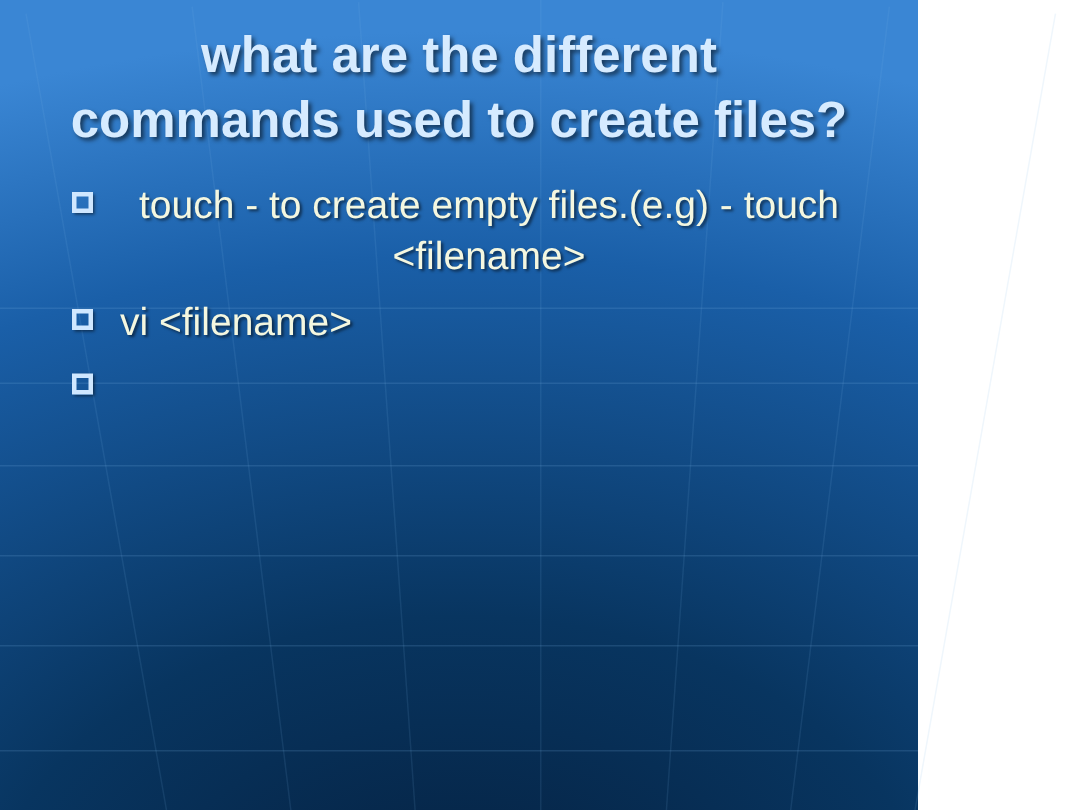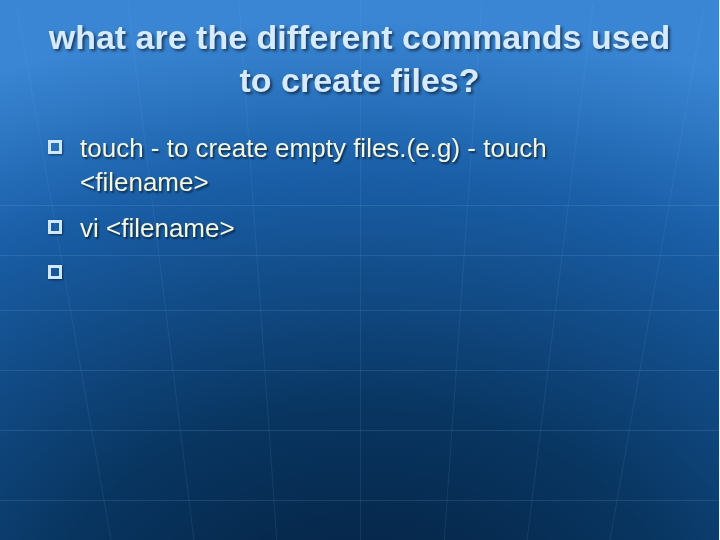--- a/index.html
+++ b/index.html
@@ -5,21 +5,21 @@
   html, body {
     margin: 0;
     padding: 0;
     width: 720px;
     height: 540px;
     overflow: hidden;
     font-family: Verdana, Tahoma, Arial, sans-serif;
   }
   .slide {
     position: relative;
-    width: 719px;
+    width: 612px;
     height: 540px;
     background:
       radial-gradient(ellipse 900px 600px at 50% 115%, #05203f 0%, #083560 35%, #1a5fa8 75%, #3a86d4 100%);
     box-sizing: border-box;
   }
   
   .grid {
     position: absolute;
     inset: 0;
     pointer-events: none;
@@ -52,21 +52,22 @@
   .body {
     position: absolute;
     top: 120px;
     left: 48px;
     right: 40px;
     color: #f2f6d6;
   }
   .item {
     display: flex;
     align-items: flex-start;
-    margin: 12px 0 10px 0;
+    margin: 0 0 10px 0;
+    text-align: center;
   }
   .bullet {
     width: 14px;
     height: 14px;
     box-sizing: border-box;
     border: 3px solid #cfe7ff;
     margin-top: 8px;
     margin-right: 18px;
     flex: 0 0 auto;
     box-shadow: 1px 1px 2px rgba(0,0,0,0.5);

